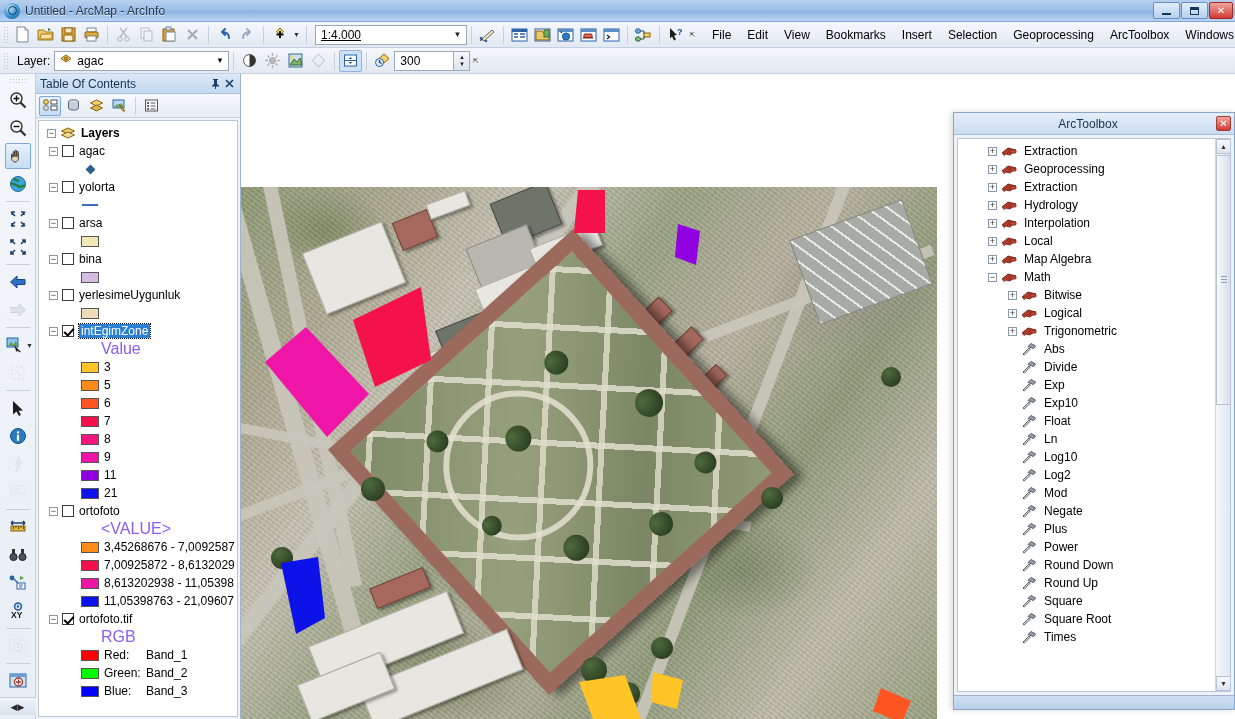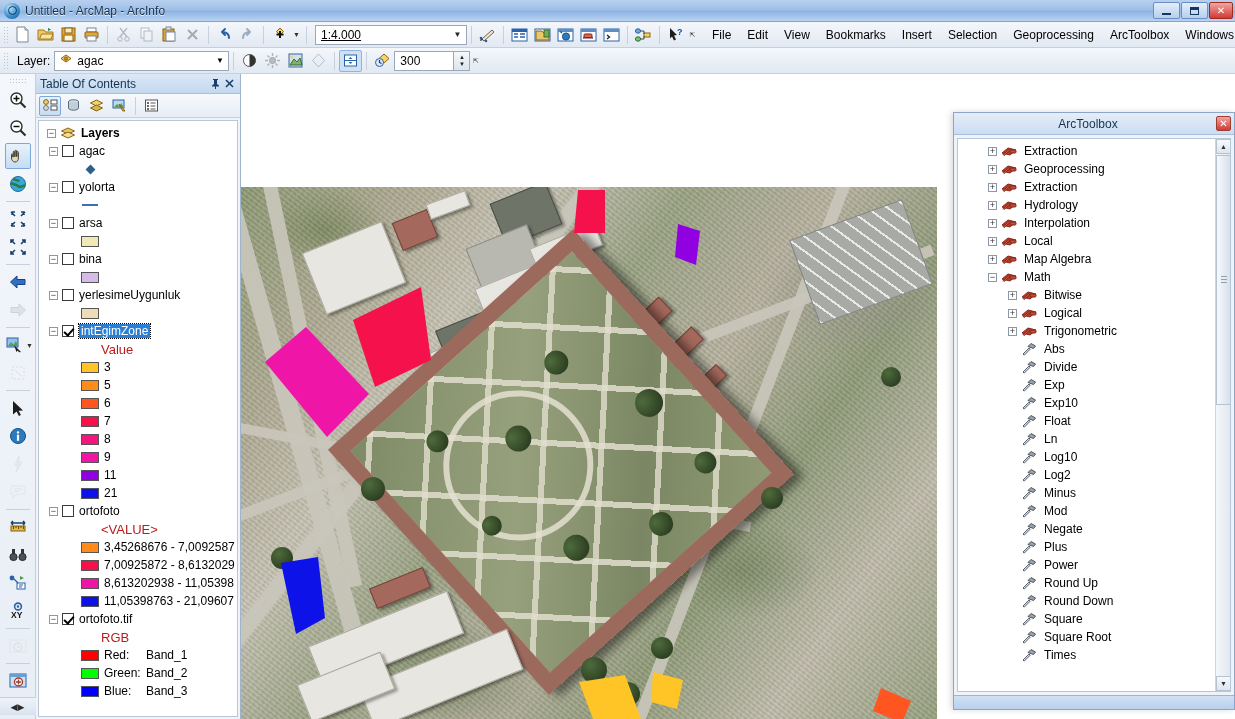--- a/index.html
+++ b/index.html
@@ -193,21 +193,21 @@
   }
   .node-label { font-size: 12px; color: #000; }
   .node-label.bold { font-weight: bold; }
   .node-label.selected {
     background: #2b7fd4; color: #fff; padding: 0 2px;
     outline: 1px dotted #000;
   }
   .swatch { width: 18px; height: 11px; border: 1px solid #555; flex: 0 0 auto; margin-right: 5px; }
   .legend-row { display: flex; align-items: center; height: 18px; white-space: nowrap; }
   .legend-text { font-size: 12px; color: #000; }
-  .legend-head { font-size: 13px; color: #b91c1c; }
+  .legend-head { font-size: 16px; color: #8b5cf6; }
   .dot-sym { width: 18px; display:flex; align-items:center; justify-content:center; margin-right:5px; flex:0 0 auto;}
   .dot-sym .dia { width: 7px; height: 7px; background: #2f5f8f; transform: rotate(45deg); }
   .line-sym { width: 18px; margin-right: 5px; flex: 0 0 auto; display:flex; align-items:center; justify-content:center;}
   .line-sym .ln { width: 16px; height: 2px; background: #3c6fbb; }
   .indent-1 { padding-left: 10px; }
   .indent-legend { padding-left: 42px; }
   .indent-legend-hdr { padding-left: 62px; }
 
   
   .map-view {
@@ -1198,27 +1198,20 @@
               <path d="M3 13l6-6 1.2 1.2-6 6z" fill="#cfd6de" stroke="#5c6570"></path>
               <path d="M8 5.5l3-3 4.5 2.5-2 2.5z" fill="#9aa3ad" stroke="#4c555f"></path>
             </svg>
           <span class="atb-label">Log2</span>
         </div>
         <div class="atb-node" style="padding-left:54px">
           <svg class="atb-icon" viewBox="0 0 18 16">
               <path d="M3 13l6-6 1.2 1.2-6 6z" fill="#cfd6de" stroke="#5c6570"></path>
               <path d="M8 5.5l3-3 4.5 2.5-2 2.5z" fill="#9aa3ad" stroke="#4c555f"></path>
             </svg>
-          <span class="atb-label">Minus</span>
-        </div>
-        <div class="atb-node" style="padding-left:54px">
-          <svg class="atb-icon" viewBox="0 0 18 16">
-              <path d="M3 13l6-6 1.2 1.2-6 6z" fill="#cfd6de" stroke="#5c6570"></path>
-              <path d="M8 5.5l3-3 4.5 2.5-2 2.5z" fill="#9aa3ad" stroke="#4c555f"></path>
-            </svg>
           <span class="atb-label">Mod</span>
         </div>
         <div class="atb-node" style="padding-left:54px">
           <svg class="atb-icon" viewBox="0 0 18 16">
               <path d="M3 13l6-6 1.2 1.2-6 6z" fill="#cfd6de" stroke="#5c6570"></path>
               <path d="M8 5.5l3-3 4.5 2.5-2 2.5z" fill="#9aa3ad" stroke="#4c555f"></path>
             </svg>
           <span class="atb-label">Negate</span>
         </div>
         <div class="atb-node" style="padding-left:54px">
@@ -1233,28 +1226,28 @@
               <path d="M3 13l6-6 1.2 1.2-6 6z" fill="#cfd6de" stroke="#5c6570"></path>
               <path d="M8 5.5l3-3 4.5 2.5-2 2.5z" fill="#9aa3ad" stroke="#4c555f"></path>
             </svg>
           <span class="atb-label">Power</span>
         </div>
         <div class="atb-node" style="padding-left:54px">
           <svg class="atb-icon" viewBox="0 0 18 16">
               <path d="M3 13l6-6 1.2 1.2-6 6z" fill="#cfd6de" stroke="#5c6570"></path>
               <path d="M8 5.5l3-3 4.5 2.5-2 2.5z" fill="#9aa3ad" stroke="#4c555f"></path>
             </svg>
+          <span class="atb-label">Round Down</span>
+        </div>
+        <div class="atb-node" style="padding-left:54px">
+          <svg class="atb-icon" viewBox="0 0 18 16">
+              <path d="M3 13l6-6 1.2 1.2-6 6z" fill="#cfd6de" stroke="#5c6570"></path>
+              <path d="M8 5.5l3-3 4.5 2.5-2 2.5z" fill="#9aa3ad" stroke="#4c555f"></path>
+            </svg>
           <span class="atb-label">Round Up</span>
-        </div>
-        <div class="atb-node" style="padding-left:54px">
-          <svg class="atb-icon" viewBox="0 0 18 16">
-              <path d="M3 13l6-6 1.2 1.2-6 6z" fill="#cfd6de" stroke="#5c6570"></path>
-              <path d="M8 5.5l3-3 4.5 2.5-2 2.5z" fill="#9aa3ad" stroke="#4c555f"></path>
-            </svg>
-          <span class="atb-label">Round Down</span>
         </div>
         <div class="atb-node" style="padding-left:54px">
           <svg class="atb-icon" viewBox="0 0 18 16">
               <path d="M3 13l6-6 1.2 1.2-6 6z" fill="#cfd6de" stroke="#5c6570"></path>
               <path d="M8 5.5l3-3 4.5 2.5-2 2.5z" fill="#9aa3ad" stroke="#4c555f"></path>
             </svg>
           <span class="atb-label">Square</span>
         </div>
         <div class="atb-node" style="padding-left:54px">
           <svg class="atb-icon" viewBox="0 0 18 16">

